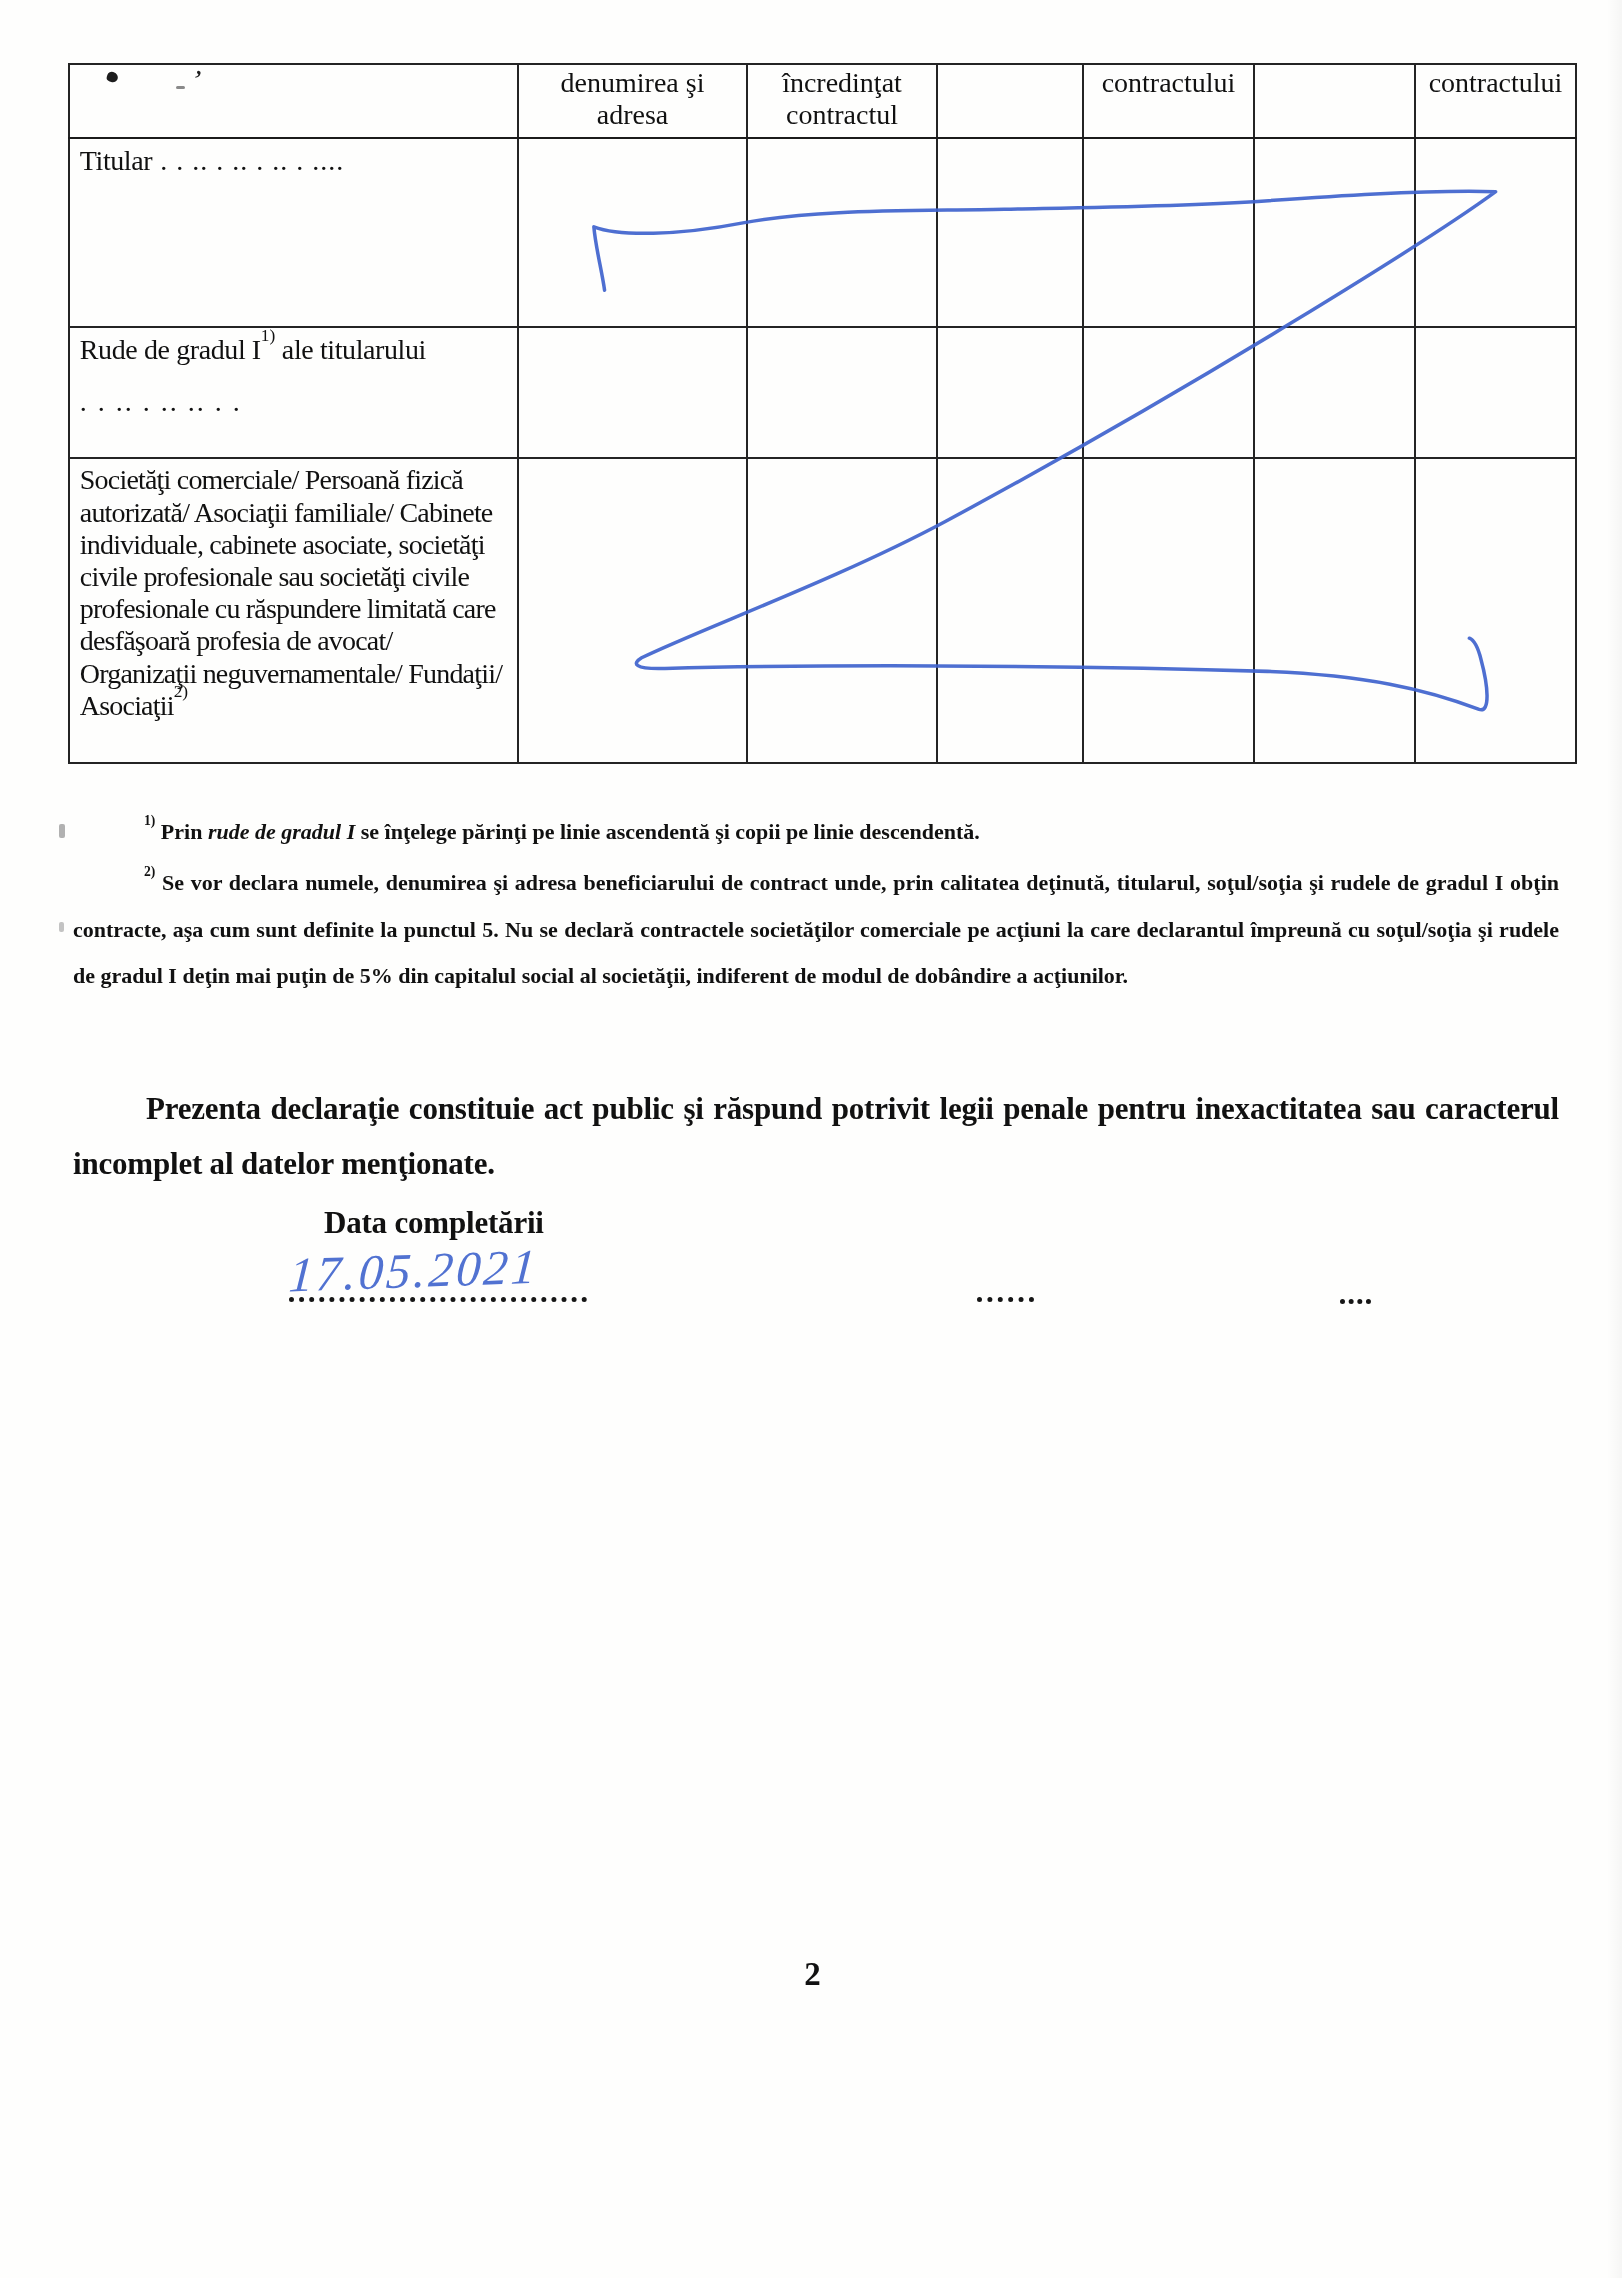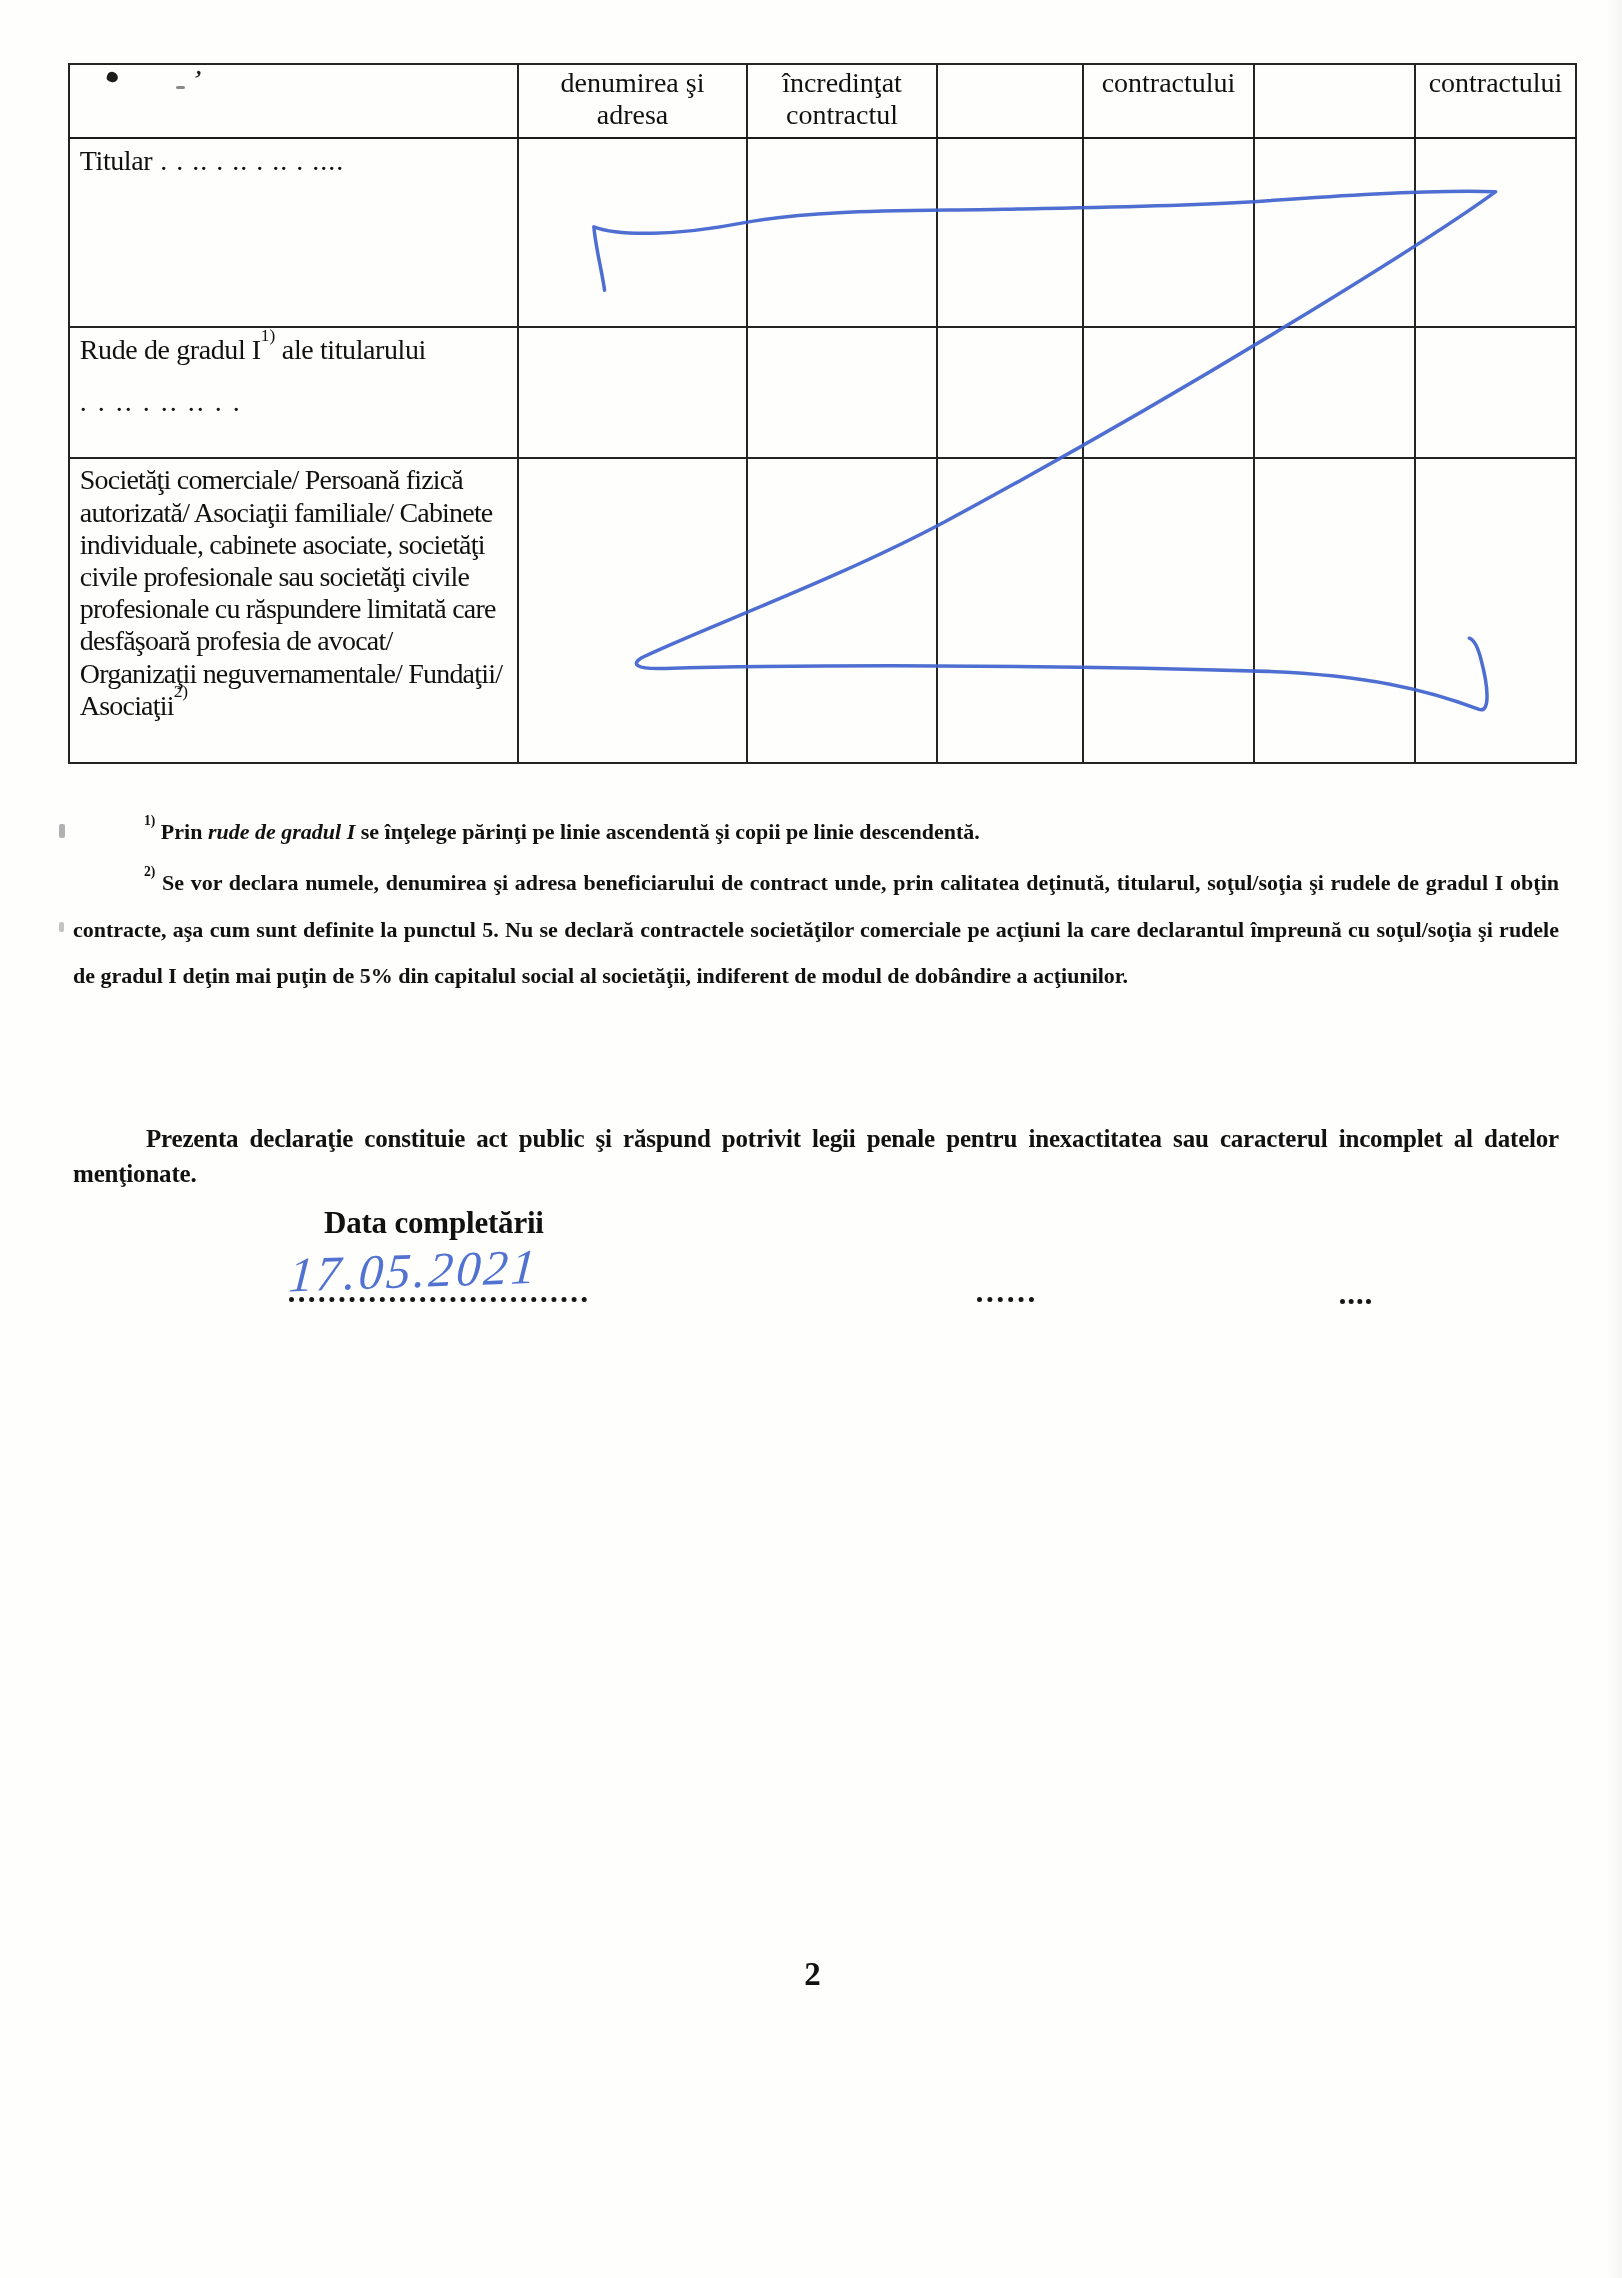--- a/index.html
+++ b/index.html
@@ -83,23 +83,23 @@
   .footnotes{
     position:absolute;left:73px;top:804px;width:1486px;
     font-size:22px;line-height:46px;
     text-align:justify;
     font-weight:bold;
   }
   .footnotes p{margin:0;text-indent:71px;}
   .footnotes em{font-style:italic;}
 
   .declaration{
-    position:absolute;left:73px;top:1121px;width:1486px;
+    position:absolute;left:73px;top:1081px;width:1486px;
     margin:0;
-    font-size:25px;line-height:35px;font-weight:bold;
+    font-size:31px;line-height:55px;font-weight:bold;
     letter-spacing:-0.2px;
     text-align:justify;text-indent:73px;
   }
 
   .completion-label{
     position:absolute;left:324px;top:1205px;
     font-size:31px;font-weight:bold;letter-spacing:-0.2px;
   }
   .handwritten-date{
     position:absolute;left:289px;top:1241px;width:312px;

